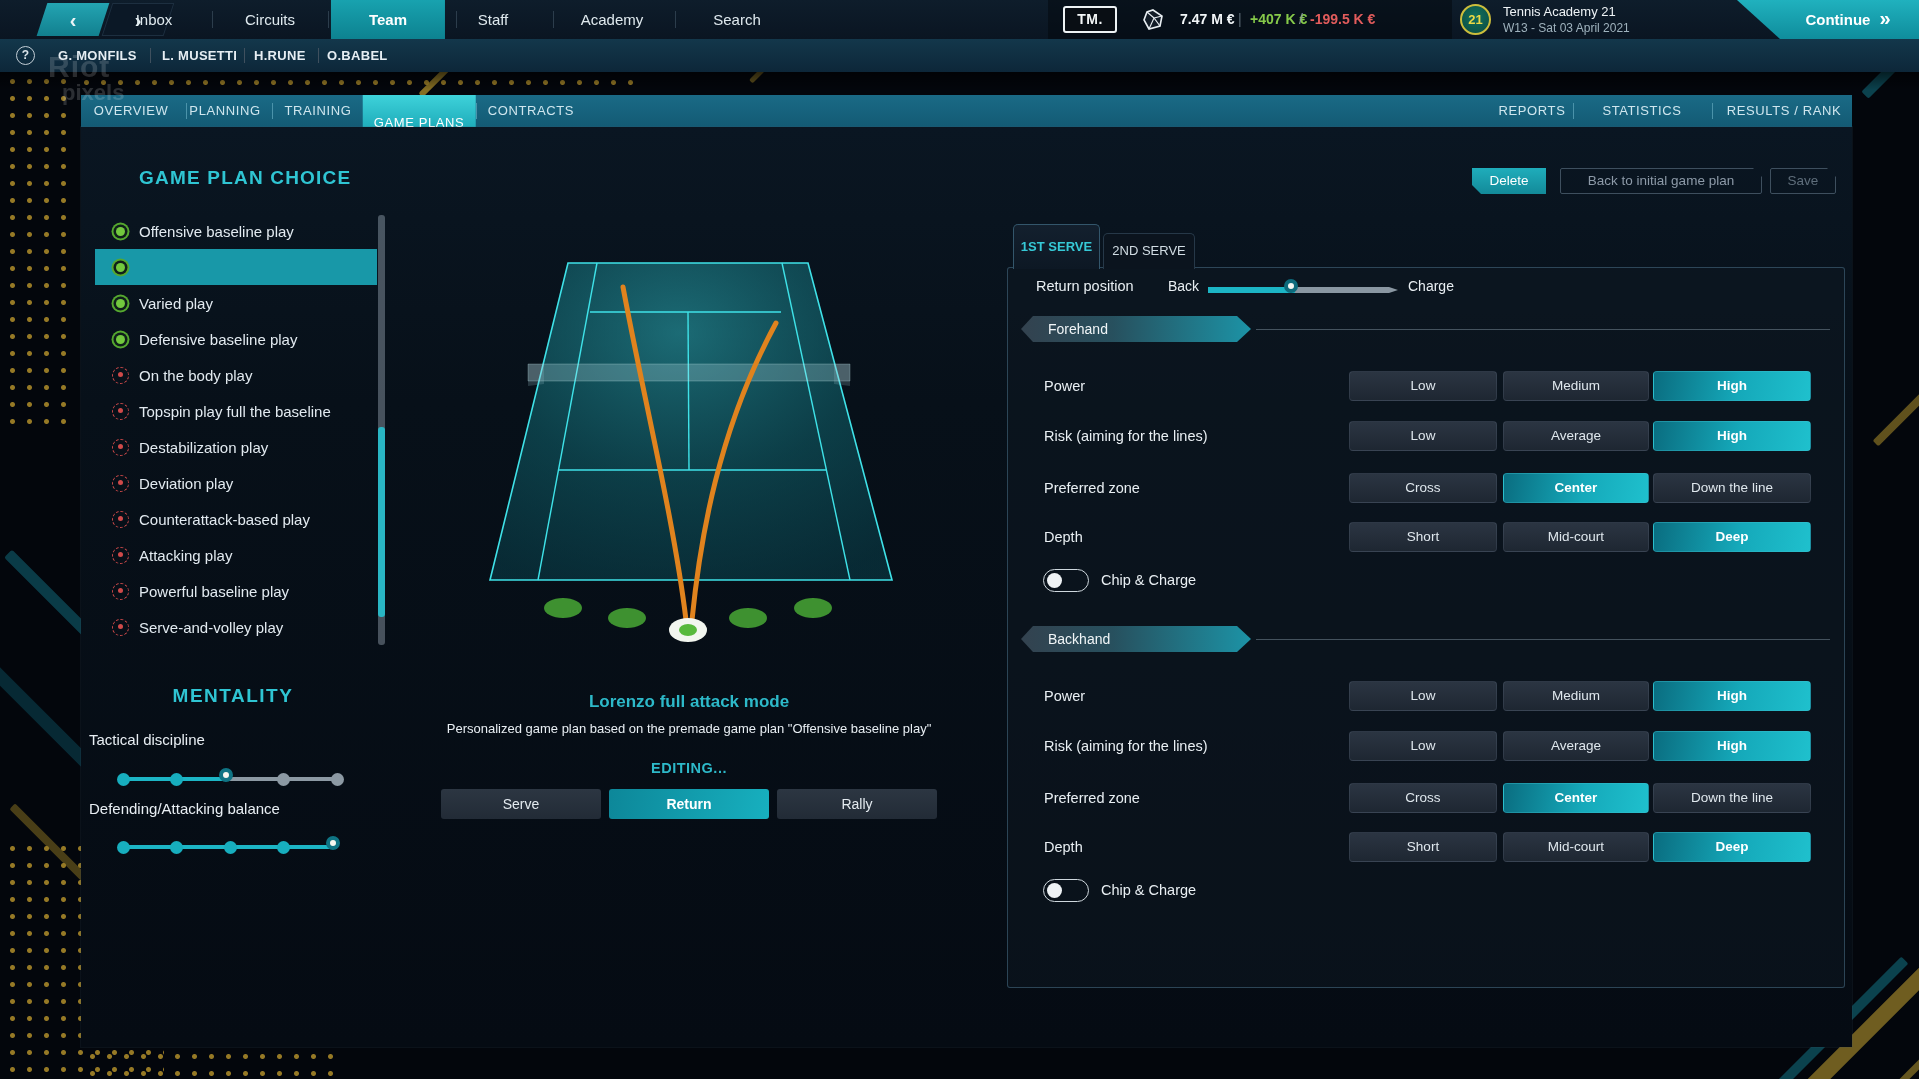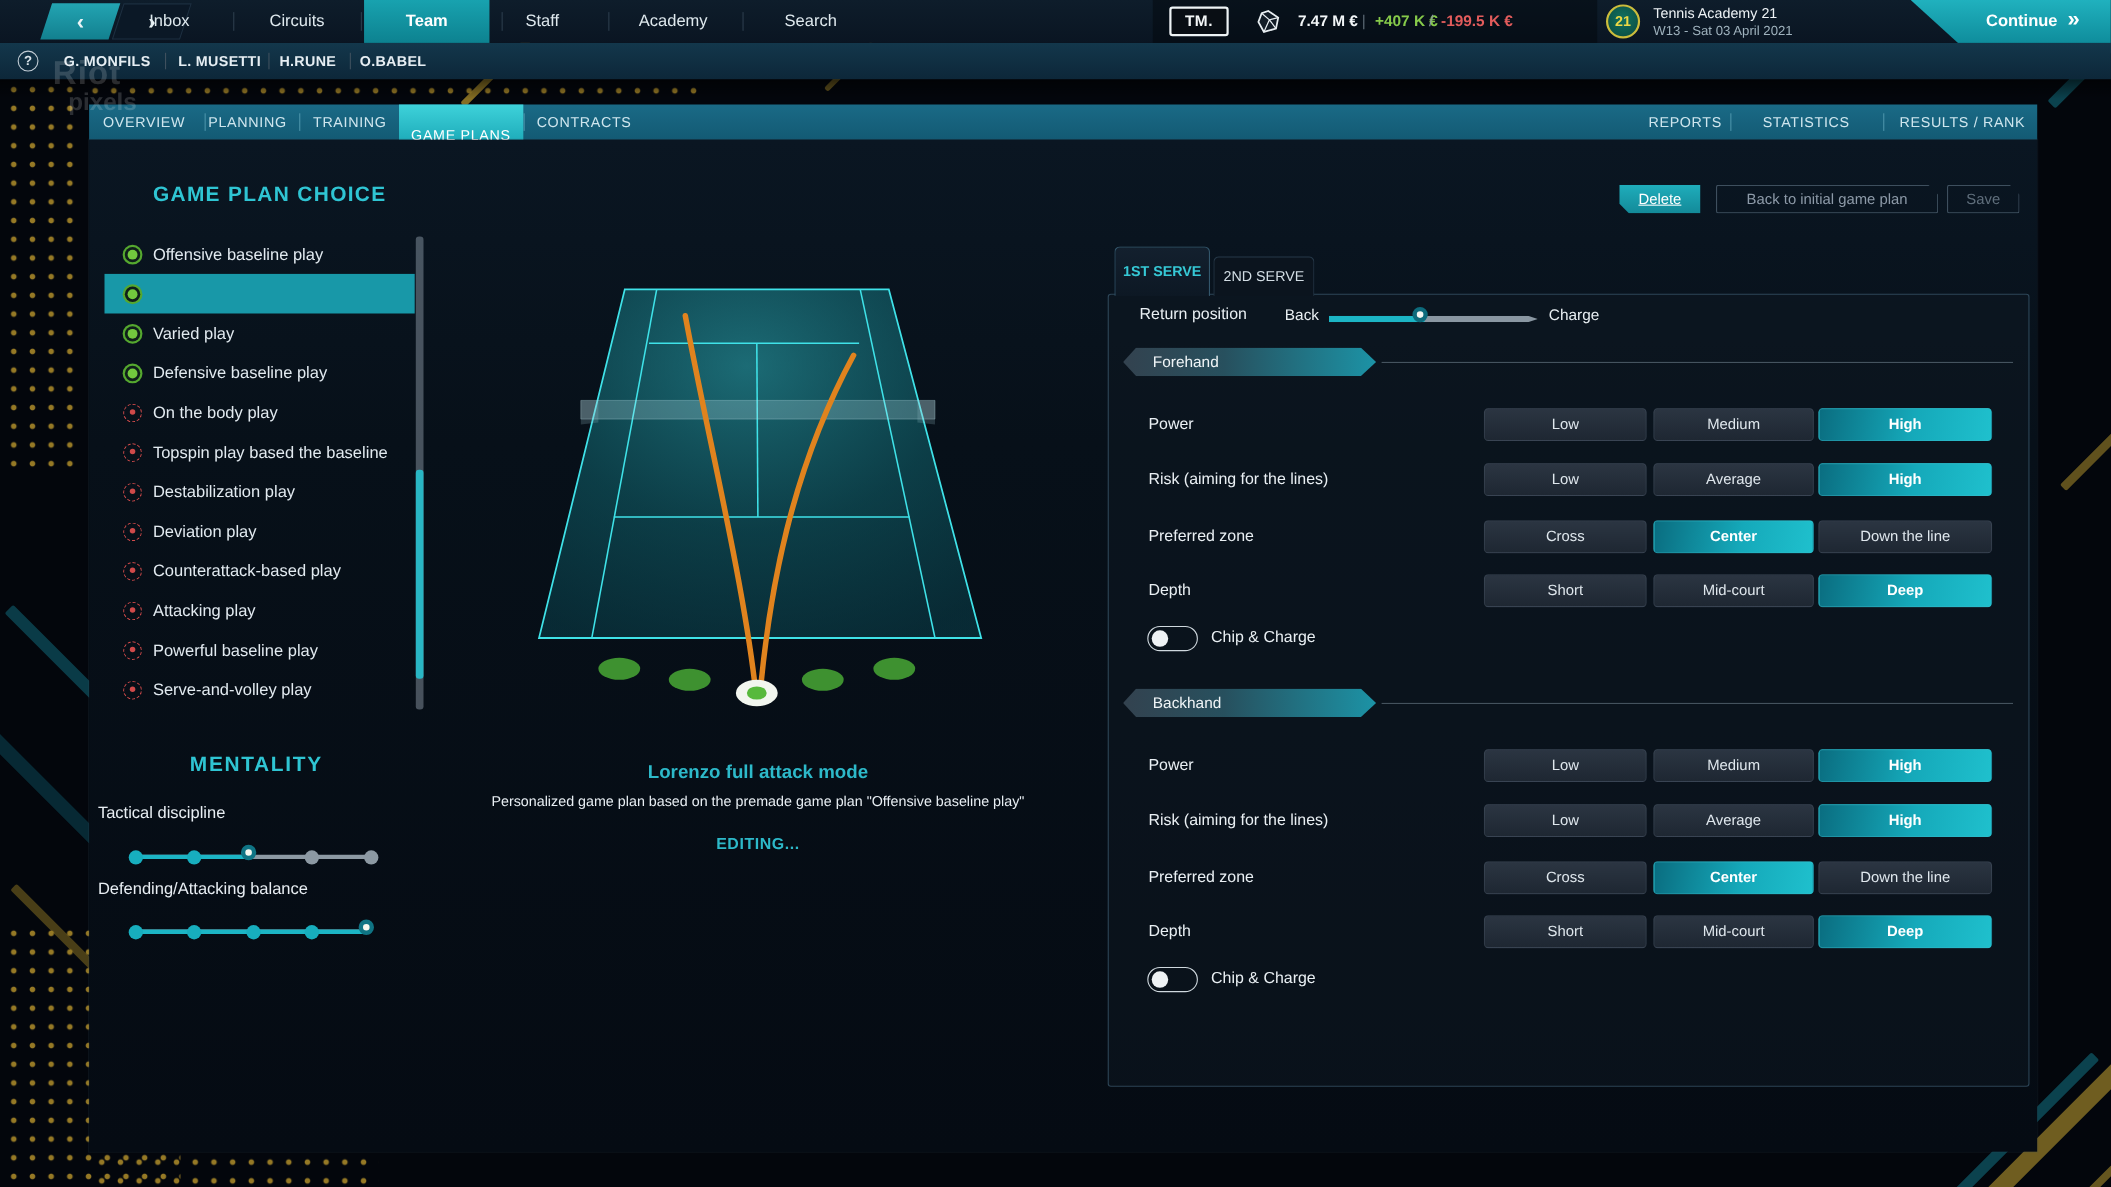--- a/index.html
+++ b/index.html
@@ -48,21 +48,21 @@
 
   
   #main-panel { position:absolute; left:81px; top:95px; width:1771px; height:952px; z-index:1; }
   #tab-strip { position:absolute; left:0; top:0; width:1771px; height:32px; background:linear-gradient(180deg,#1a6a86,#135a74); }
   .sec-tab { position:absolute; top:0; height:32px; line-height:32px; font-size:13px; letter-spacing:.6px; color:#cfe6ee; transform:translateX(-50%); white-space:nowrap; cursor:pointer; }
   .sec-tab.active { background:linear-gradient(180deg,#3ed2da,#1fadbb); color:#ffffff; padding:12px 11px; }
   .sec-sep { position:absolute; top:8px; width:1px; height:16px; background:#4b93aa; }
   #panel-body { position:absolute; left:0; top:32px; width:1771px; height:920px; background:linear-gradient(180deg,#0a1622 0%,#071019 30%,#050b13 100%); outline:1px solid rgba(60,90,110,.15); }
 
   #page-title { position:absolute; left:58px; top:40px; color:#2fc5d3; font-size:19px; font-weight:bold; letter-spacing:1.2px; }
-  #delete-btn { position:absolute; left:1391px; top:41px; width:74px; height:26px; background:linear-gradient(180deg,#1fadbb,#138a99); clip-path:polygon(0 0,100% 0,100% 100%,9px 100%,0 calc(100% - 9px)); color:#fff; font-size:13.5px; text-align:center; line-height:26px; cursor:pointer;text-decoration:underline; }
+  #delete-btn { position:absolute; left:1391px; top:41px; width:74px; height:26px; background:linear-gradient(180deg,#1fadbb,#138a99); clip-path:polygon(0 0,100% 0,100% 100%,9px 100%,0 calc(100% - 9px)); color:#fff; font-size:13.5px; text-align:center; line-height:26px; cursor:pointer; }
   .ghost-btn { position:absolute; top:41px; height:26px; border:1px solid #3e4f5e; border-radius:2px; color:#8d9aa8; font-size:13.5px; text-align:center; line-height:24px; clip-path:polygon(0 0,calc(100% - 9px) 0,100% 9px,100% 100%,0 100%); cursor:pointer; }
   #back-initial-btn { left:1479px; width:202px; }
   #save-btn { left:1689px; width:66px; color:#5f6e7b; }
 
   
   #plan-list { position:absolute; left:14px; top:86px; width:282px; }
   .plan-row { position:relative; height:36px; display:flex; align-items:center; cursor:pointer; }
   .plan-row.selected { background:#1898a8; }
   .plan-label { margin-left:44px; color:#e2eaf0; font-size:15px; white-space:nowrap; }
   .icon-green { position:absolute; left:21px; width:9px; height:9px; border-radius:50%; background:#72c93e; box-shadow:0 0 0 2.5px rgba(8,16,24,.9), 0 0 0 4.5px #55a82f; }
@@ -234,21 +234,21 @@
           <div class="plan-row">
             <span class="icon-red">
               <i></i>
             </span>
             <span class="plan-label">On the body play</span>
           </div>
           <div class="plan-row">
             <span class="icon-red">
               <i></i>
             </span>
-            <span class="plan-label">Topspin play based the baseline</span>
+            <span class="plan-label">Topspin play full the baseline</span>
           </div>
           <div class="plan-row">
             <span class="icon-red">
               <i></i>
             </span>
             <span class="plan-label">Destabilization play</span>
           </div>
           <div class="plan-row">
             <span class="icon-red">
               <i></i>
@@ -332,20 +332,25 @@
         <ellipse cx="748" cy="618" rx="19" ry="10" fill="#3e9130"></ellipse>
         <ellipse cx="813" cy="608" rx="19" ry="10" fill="#3e9130"></ellipse>
         <ellipse cx="688" cy="630" rx="19" ry="12" fill="#f2f6ef"></ellipse>
         <ellipse cx="688" cy="630" rx="9" ry="6" fill="#57b93c"></ellipse>
       </svg>
 
       <div id="caption">
         <div id="plan-name">Lorenzo full attack mode</div>
         <div id="plan-desc">Personalized game plan based on the premade game plan "Offensive baseline play"</div>
         <div id="editing-label">EDITING...</div>
+        <div id="phase-buttons">
+            <div class="phase-btn">Serve</div>
+            <div class="phase-btn active">Return</div>
+            <div class="phase-btn">Rally</div>
+          </div>
       </div>
 
       <div id="serve-panel">
         <div id="serve-tab-0" class="serve-tab">1ST SERVE</div>
         <div id="serve-tab-1" class="serve-tab">2ND SERVE</div>
         <div id="return-pos-label">Return position</div>
         <div id="return-back-label">Back</div>
         <div id="return-track">
             <div id="return-track-fill" style="width: 87px;"></div>
           </div>

